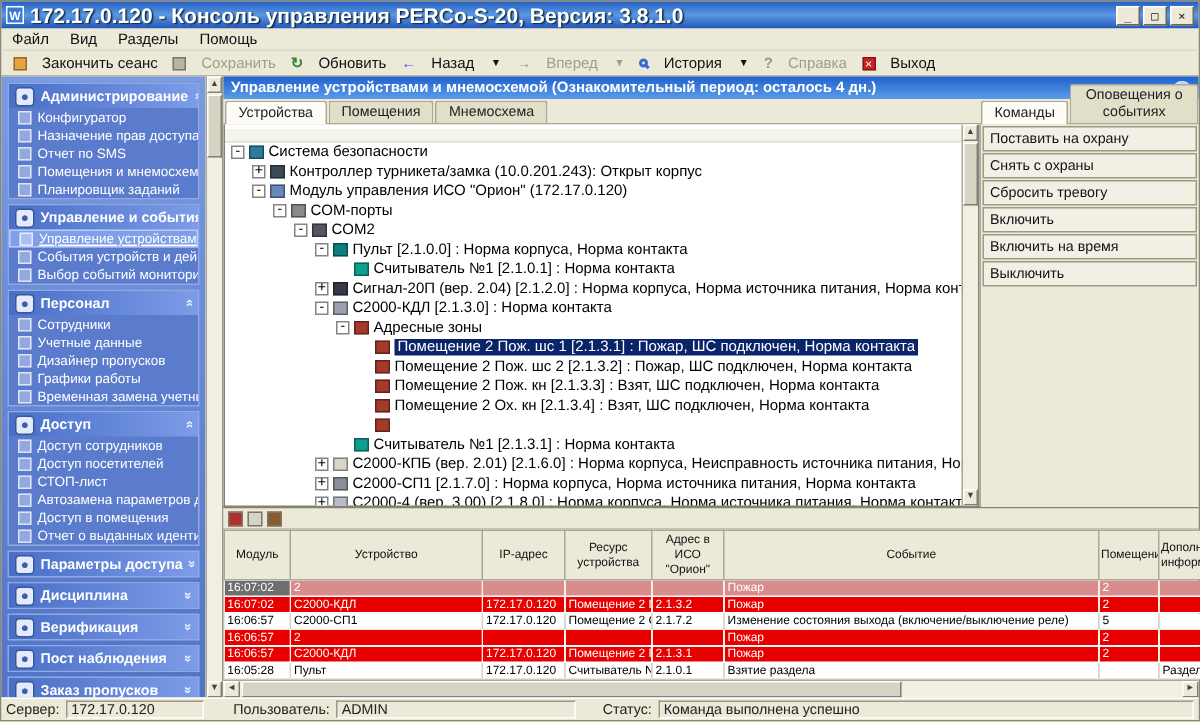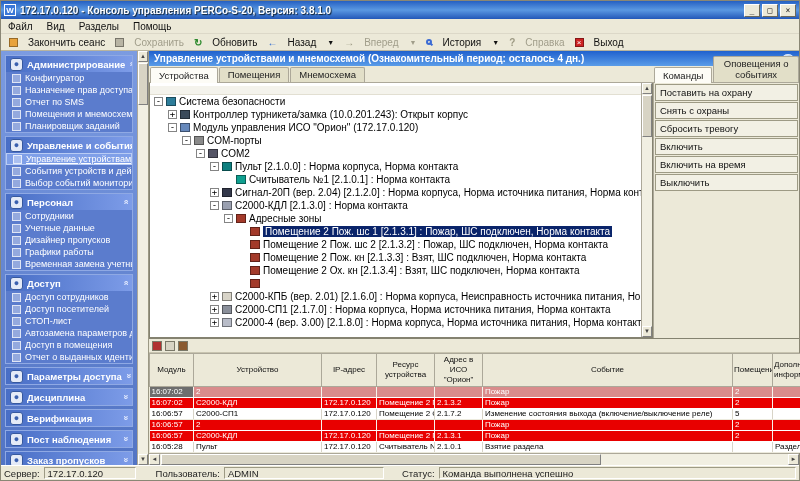--- a/index.html
+++ b/index.html
@@ -3,21 +3,21 @@
 <meta charset="utf-8">
 <style>
   * { box-sizing: border-box; margin: 0; padding: 0; }
   html,body { width:800px; height:481px; overflow:hidden; }
   body { font-family:"Liberation Sans", sans-serif; background:#d6d2c2; font-size:10px; }
   .window { width:800px; height:481px; border:1px solid #8a8775; background:#ece9d8; display:flex; flex-direction:column; }
 
   
   .titlebar { height:18px; background:linear-gradient(180deg,#2560c2 0%,#5a98e2 50%,#2257b8 100%); display:flex; align-items:center; padding:0 3px; color:#fff; flex:0 0 auto; }
   .titlebar .appicon { width:12px; height:12px; background:#3a78d8; border:1px solid #fff; margin-right:4px; display:inline-flex; align-items:center; justify-content:center; color:#fff; font-size:8px; font-weight:bold; }
-  .titlebar .title { font-weight:bold; font-size:10px; text-shadow:1px 1px 1px #123; white-space:nowrap; flex:1; }
+  .titlebar .title { font-weight:bold; font-size:14px; text-shadow:1px 1px 1px #123; white-space:nowrap; flex:1; }
   .winbtn { width:16px; height:13px; background:#ece9d8; border:1px solid #fff; border-right-color:#6a675a; border-bottom-color:#6a675a; margin-left:2px; font-size:8px; line-height:11px; text-align:center; color:#222; font-family:"DejaVu Sans Mono",monospace; }
 
   
   .menubar { height:15px; background:#ece9d8; display:flex; align-items:center; border-bottom:1px solid #dcd8c8; flex:0 0 auto; }
   .menu-item { padding:1px 7px; font-size:10px; color:#111; }
   .toolbar { height:17px; background:#ece9d8; display:flex; align-items:center; padding:0 3px; border-bottom:1px solid #b8b49e; flex:0 0 auto; }
   .tbtn { display:inline-flex; align-items:center; gap:10px; padding:1px 5px; font-size:10px; color:#111; white-space:nowrap; }
   .tbtn.disabled { color:#a09d8a; }
   .tbtn .ddn { font-size:7px; margin-left:1px; }
   .icobox { width:9px; height:9px; display:inline-block; border:1px solid rgba(0,0,0,.35); }
@@ -386,20 +386,25 @@
                 <span class="lbl">Помещение 2 Пож. кн [2.1.3.3] : Взят, ШС подключен, Норма контакта</span>
               </div>
               <div class="tree-row" style="padding-left: 88px;">
                 <span style="width: 12px; flex: 0 0 auto;"></span>
                 <span class="tico" style="background: rgb(163, 58, 42);"></span>
                 <span class="lbl">Помещение 2 Ох. кн [2.1.3.4] : Взят, ШС подключен, Норма контакта</span>
               </div>
               <div class="tree-row" style="padding-left: 88px;">
                 <span style="width: 12px; flex: 0 0 auto;"></span>
                 <span class="tico" style="background: rgb(163, 58, 42);"></span>
+              </div>
+              <div class="tree-row" style="padding-left: 74px;">
+                <span style="width: 12px; flex: 0 0 auto;"></span>
+                <span class="tico" style="background: rgb(15, 159, 143);"></span>
+                <span class="lbl">Считыватель №1 [2.1.3.1] : Норма контакта</span>
               </div>
               <div class="tree-row" style="padding-left: 60px;">
                 <span class="expander">+</span>
                 <span class="tico" style="background: rgb(216, 212, 200);"></span>
                 <span class="lbl">С2000-КПБ (вер. 2.01) [2.1.6.0] : Норма корпуса, Неисправность источника питания, Норма контакта</span>
               </div>
               <div class="tree-row" style="padding-left: 60px;">
                 <span class="expander">+</span>
                 <span class="tico" style="background: rgb(138, 143, 154);"></span>
                 <span class="lbl">С2000-СП1 [2.1.7.0] : Норма корпуса, Норма источника питания, Норма контакта</span>

